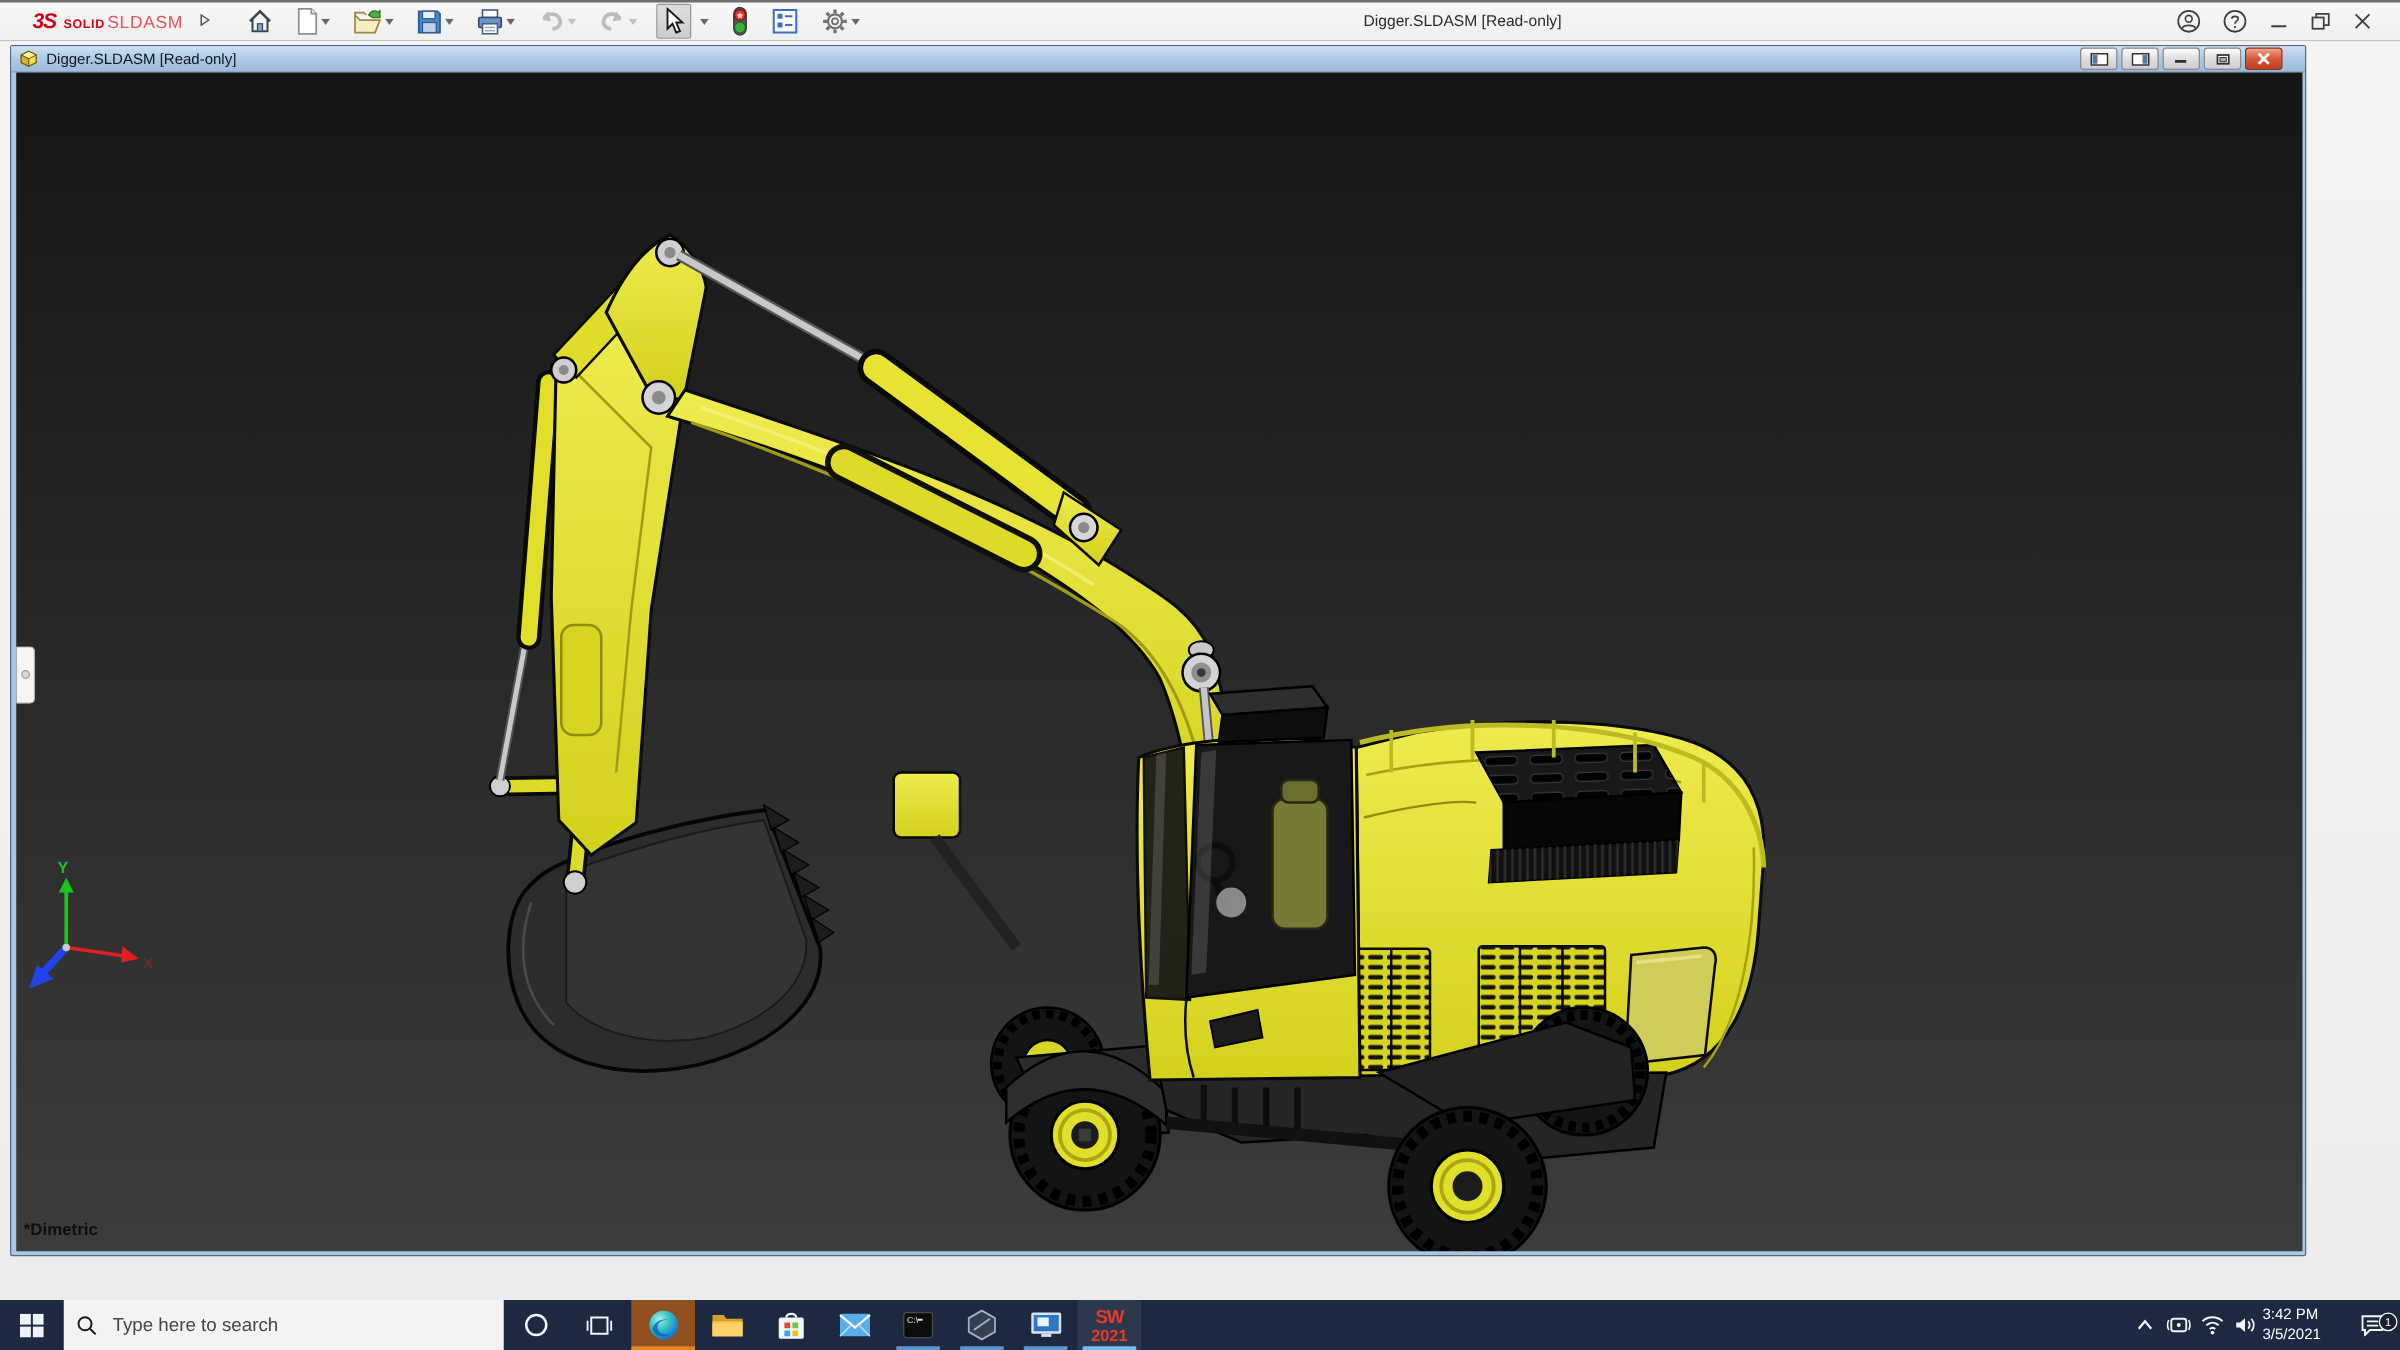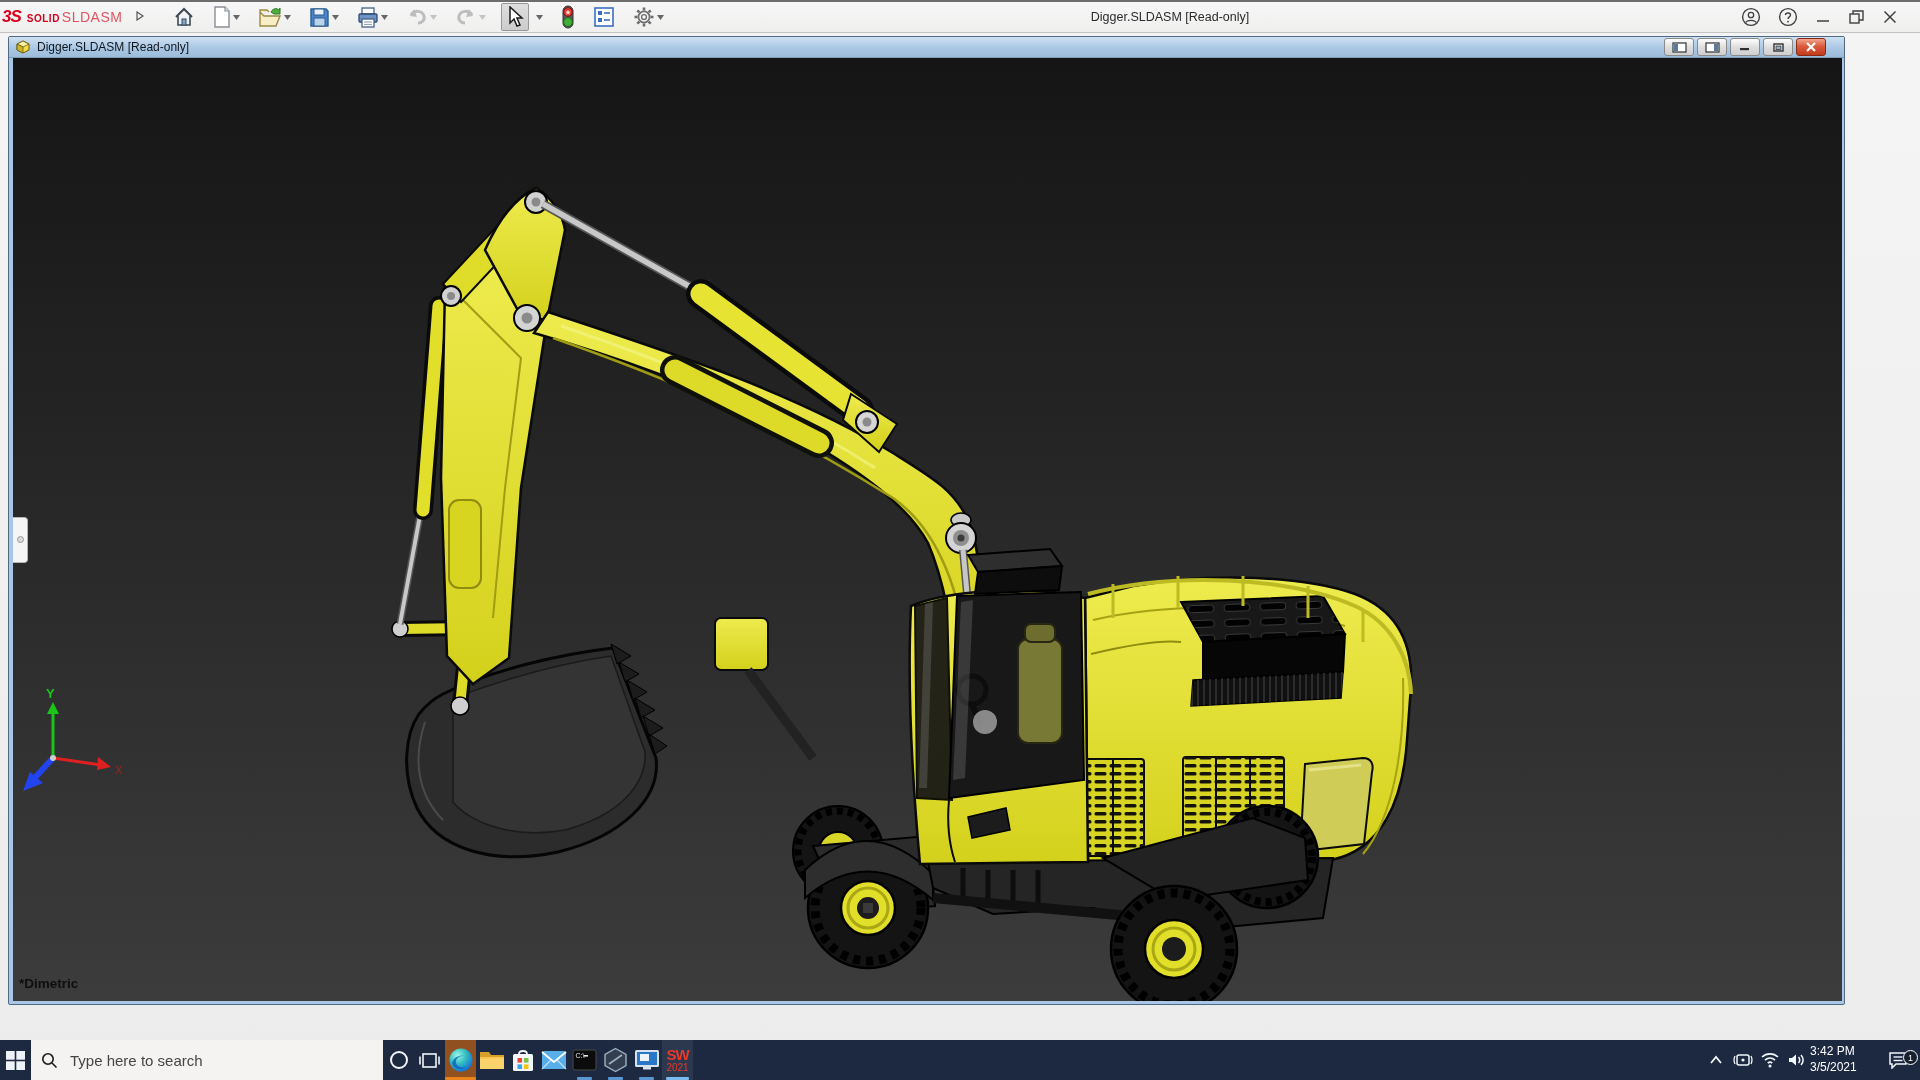--- a/index.html
+++ b/index.html
@@ -2,21 +2,21 @@
 <html><head>
 <meta charset="utf-8">
 <style>
   html,body{margin:0;padding:0;background:#000;}
   *{box-sizing:border-box;font-family:"Liberation Sans","DejaVu Sans",sans-serif;}
   .screen{position:relative;width:1920px;height:1080px;overflow:hidden;background:#ebebeb;}
 
   
   .titlebar{position:absolute;left:0;top:0;width:1920px;height:33px;
     background:linear-gradient(#f7f7f7,#efefee);border-top:2px solid #6d6d6d;
-    border-bottom:1px solid #c3c3c3;display:flex;align-items:center;padding-left:2px;}
+    border-bottom:1px solid #c3c3c3;display:flex;align-items:center;padding-left:26px;}
   .brand{display:flex;align-items:baseline;gap:2px;white-space:nowrap;}
   .brand .g3s{color:#d6001c;font-weight:bold;font-style:italic;font-size:17px;letter-spacing:-1px;margin-right:4px;}
   .brand .bw{color:#d6001c;font-weight:bold;font-size:10px;letter-spacing:.5px;}
   .brand .lw{color:#e05560;font-weight:normal;font-size:14px;letter-spacing:.5px;}
   .flyout{margin-left:14px;color:#555;font-size:11px;cursor:pointer;}
   .qtoolbar{display:flex;align-items:center;margin-left:26px;gap:2px;}
   .tbtn{display:flex;align-items:center;height:28px;padding:2px 3px;border-radius:2px;}
   .tbtn svg{display:block;}
   .tbtn .dd{margin-left:2px;}
   .tbtn.pressed{background:linear-gradient(#dedede,#cccccc);border:1px solid #979797;}
@@ -41,37 +41,37 @@
     background:linear-gradient(#151515,#3c3c3c);}
   .viewport svg.model{position:absolute;left:0;top:0;}
   .panel-tab{position:absolute;left:0;top:459px;width:15px;height:46px;background:#f5f5f5;
     border:1px solid #b5b5b5;border-left:none;border-radius:0 4px 4px 0;cursor:pointer;}
   .panel-tab .dot{position:absolute;left:4px;top:18px;width:7px;height:7px;border-radius:50%;
     background:#cwhite;background:#d9d9d9;border:1px solid #9a9a9a;}
 
   
   .taskbar{position:absolute;left:0;top:1040px;width:1920px;height:40px;background:#1d2940;
     display:flex;align-items:stretch;}
-  .tb-cell{width:31px;display:flex;align-items:center;justify-content:center;position:relative;cursor:pointer;}
+  .tb-cell{width:51px;display:flex;align-items:center;justify-content:center;position:relative;cursor:pointer;}
   .tb-search{width:352px;background:#f4f3f2;display:flex;align-items:center;padding:0 10px;gap:10px;cursor:text;justify-content:space-between;}
   .tb-search input{flex:1;border:none;outline:none;background:transparent;font-size:15px;color:#3a3a3a;}
   .tb-search input::placeholder{color:#454545;opacity:1;}
   .underline{position:absolute;bottom:0;height:3px;border-radius:1px;}
   .u-run{left:8px;right:8px;background:#5a96cf;}
   .u-act{left:4px;right:4px;background:#79bbee;}
   .cell-edge{background:#91501f;}
   .cell-edge .underline{left:0;right:0;background:#e8821a;}
   .cell-sw{background:rgba(255,255,255,.07);}
   .tb-spacer{flex:1;}
   .tray{display:flex;align-items:center;}
   .tray .tb-cell{width:27px;}
   .clock{width:66px;color:#fff;font-size:12px;line-height:1.3;cursor:default;}
   .swbadge{display:flex;flex-direction:column;align-items:center;line-height:1;}
   .swbadge .swtop{color:#e8392a;font-weight:bold;font-size:15px;letter-spacing:-1px;}
-  .swbadge .swyr{color:#e8392a;font-size:10px;font-weight:normal;margin-top:1px;}
+  .swbadge .swyr{color:#e8392a;font-size:13px;font-weight:bold;margin-top:1px;}
   .badge{position:absolute;right:2px;bottom:4px;width:15px;height:15px;border-radius:50%;
     background:#16202e;border:1.5px solid #fff;color:#fff;font-size:9px;display:flex;
     align-items:center;justify-content:center;}
 </style>
 </head>
 <body>
 
 <div class="screen">
 
   <header class="titlebar">

